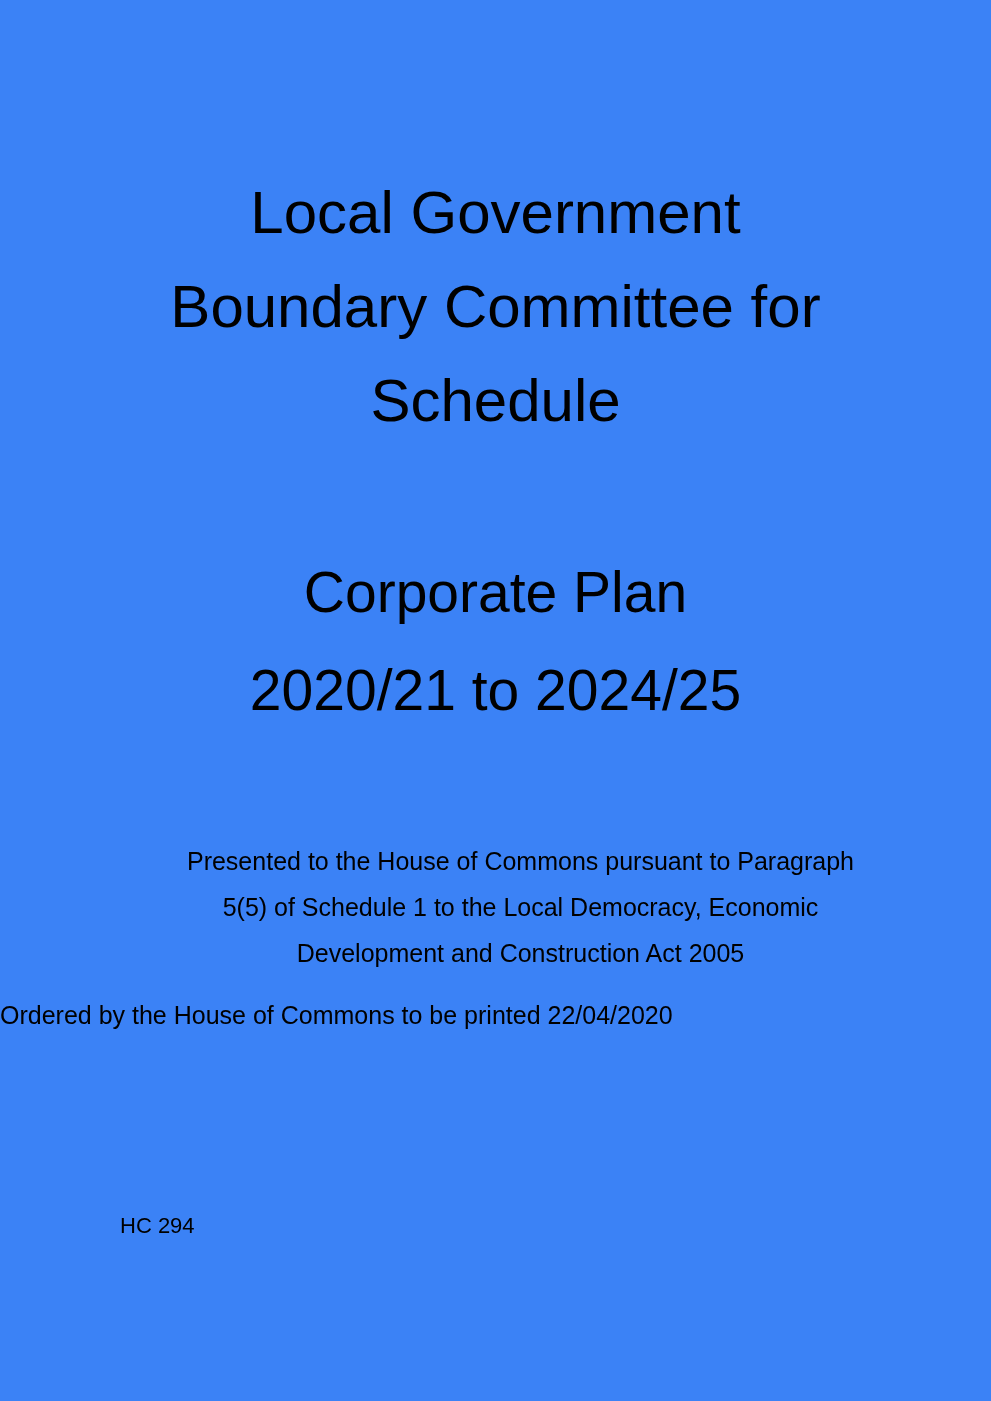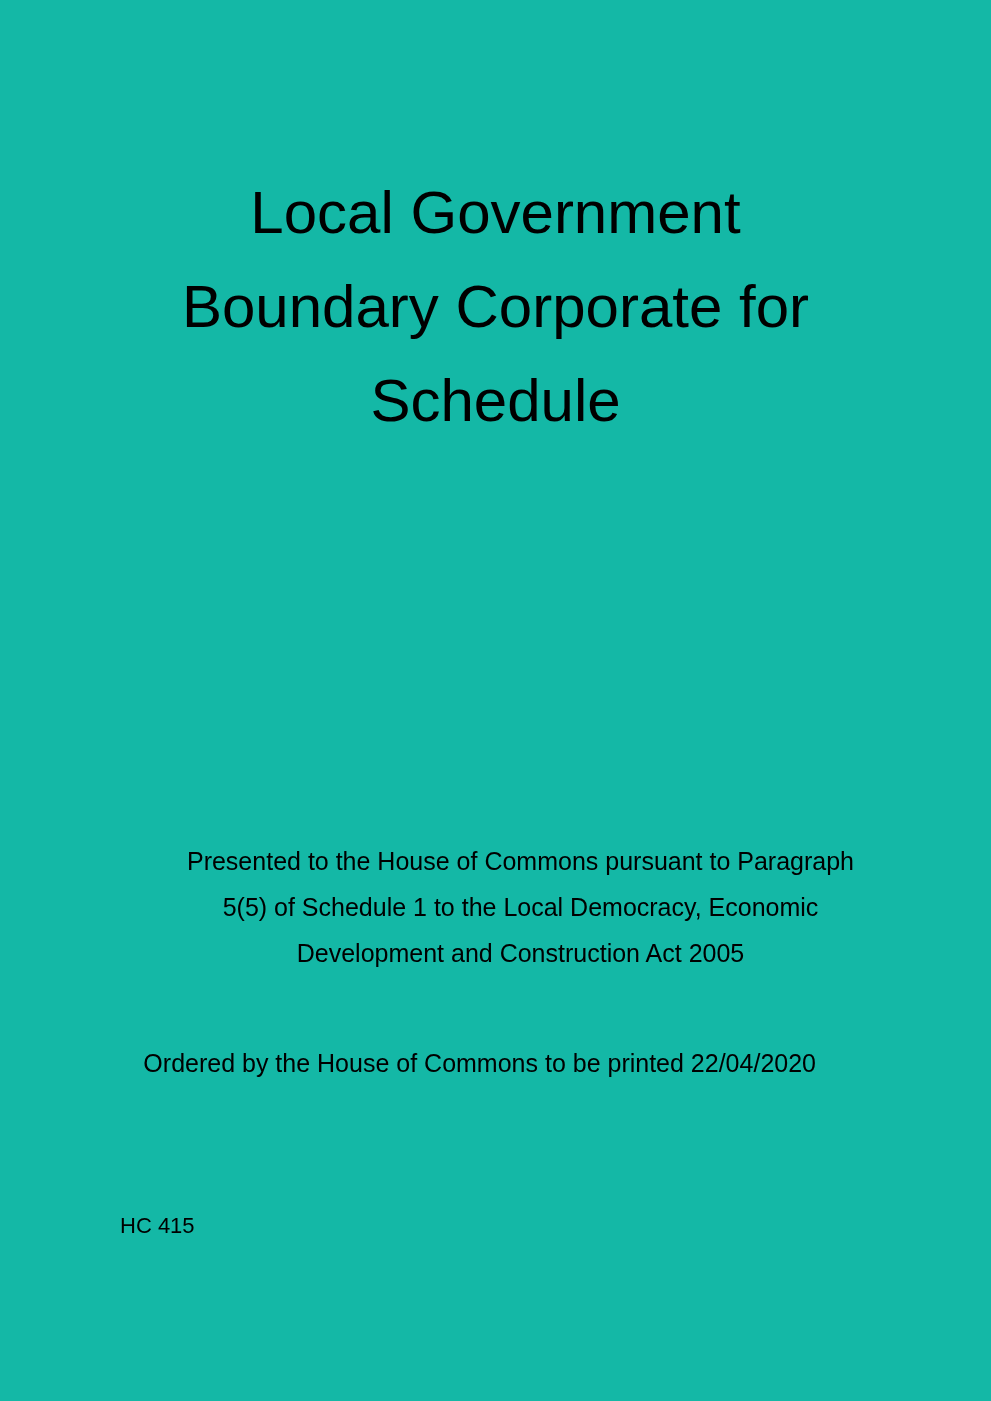--- a/index.html
+++ b/index.html
@@ -14,21 +14,21 @@
     font-family: "Liberation Sans", sans-serif;
     color: #000000;
     -webkit-font-smoothing: antialiased;
     overflow: hidden;
   }
 
   .page {
     position: relative;
     width: 991px;
     height: 1401px;
-    background: #14b8a6;
+    background: #3b82f6;
     box-sizing: border-box;
   }
 
   
   .title-block {
     position: absolute;
     left: 0;
     top: 166px;
     width: 991px;
     text-align: center;
@@ -75,23 +75,23 @@
     line-height: 46px;
     font-weight: 400;
     color: #000000;
     white-space: nowrap;
   }
 
   
   .ordered-block {
     position: absolute;
     left: 0;
-    top: 1046px;
+    top: 998px;
     width: 816px;
-    text-align: right;
+    text-align: left;
   }
   .ordered-line {
     display: block;
     font-size: 25px;
     line-height: 34px;
     font-weight: 400;
     color: #000000;
     white-space: nowrap;
   }
 
@@ -107,30 +107,34 @@
     white-space: nowrap;
   }
 </style>
 </head>
 <body>
 
 <div class="page">
 
   <div class="title-block">
     <span class="title-line">Local Government</span>
-    <span class="title-line">Boundary Corporate for</span>
+    <span class="title-line">Boundary Committee for</span>
     <span class="title-line">Schedule</span>
   </div>
 
+  <div class="subtitle-block">
+    <span class="subtitle-line">Corporate Plan</span>
+    <span class="subtitle-line">2020/21 to 2024/25</span>
+  </div>
 
   <div class="presentation-block">
     <span class="presentation-line">Presented to the House of Commons pursuant to Paragraph</span>
     <span class="presentation-line">5(5) of Schedule 1 to the Local Democracy, Economic</span>
     <span class="presentation-line">Development and Construction Act 2005</span>
   </div>
 
   <div class="ordered-block">
     <span class="ordered-line">Ordered by the House of Commons to be printed 22/04/2020</span>
   </div>
 
-  <div class="hc-reference">HC 415</div>
+  <div class="hc-reference">HC 294</div>
 
 </div>
 
 </body></html>

